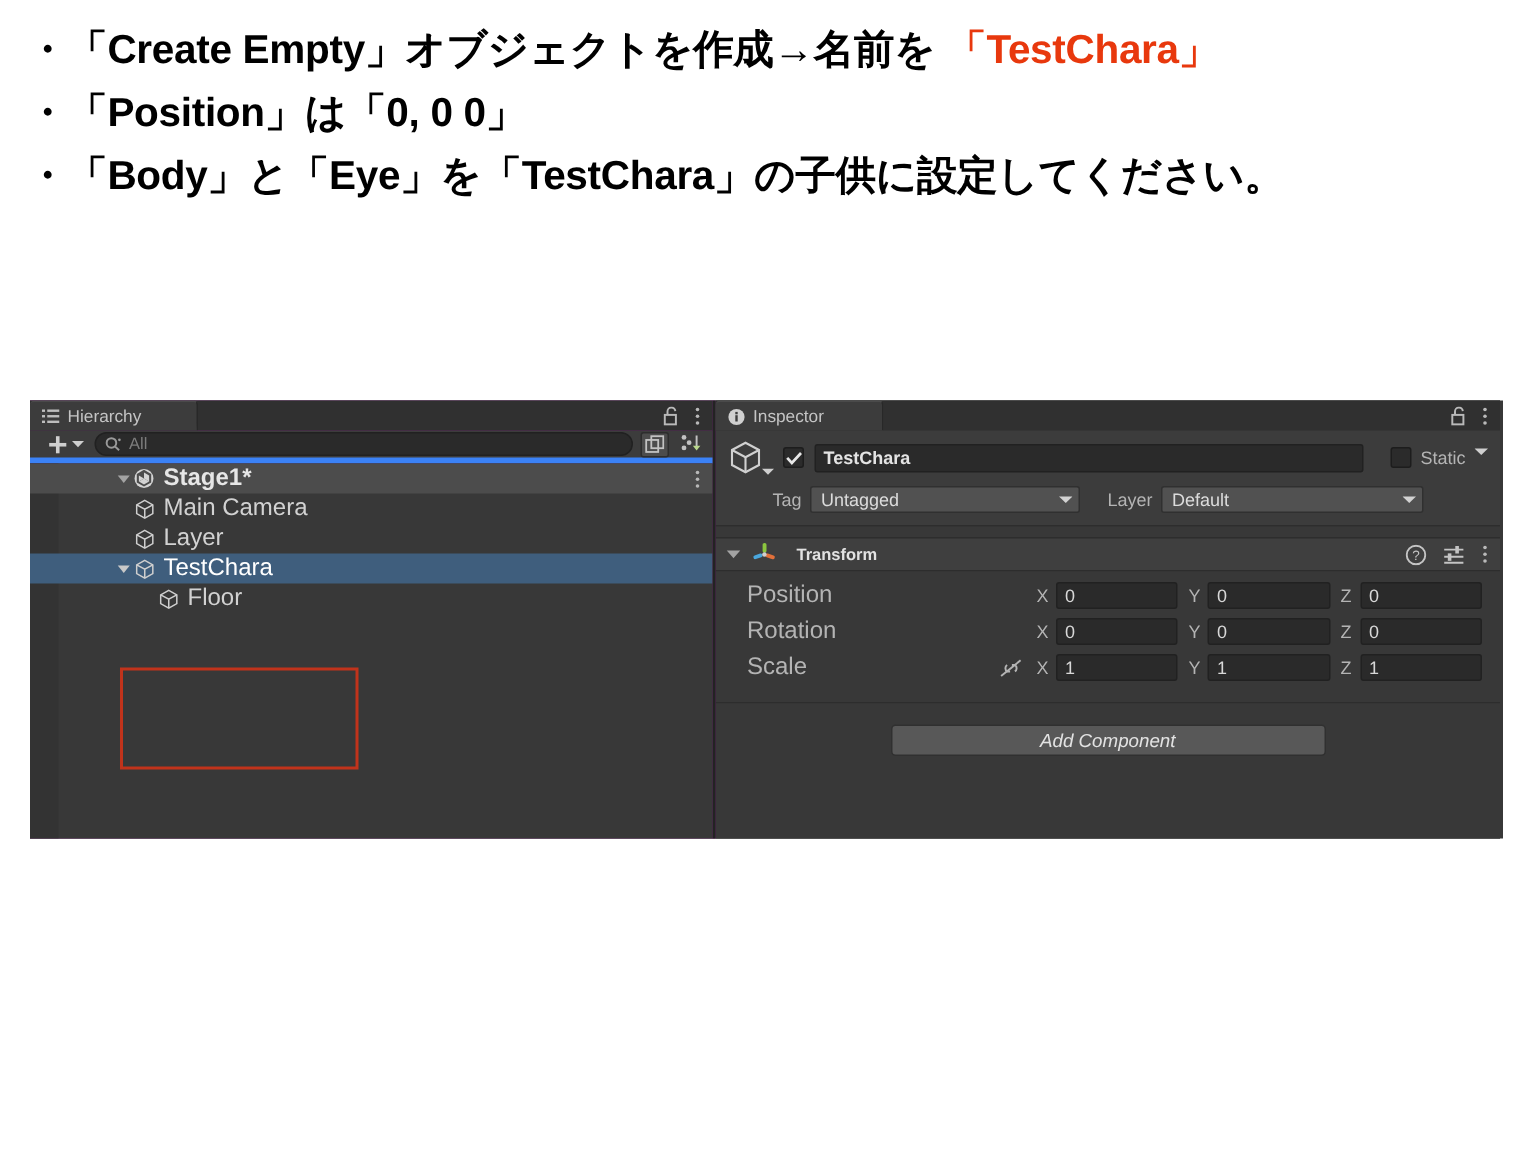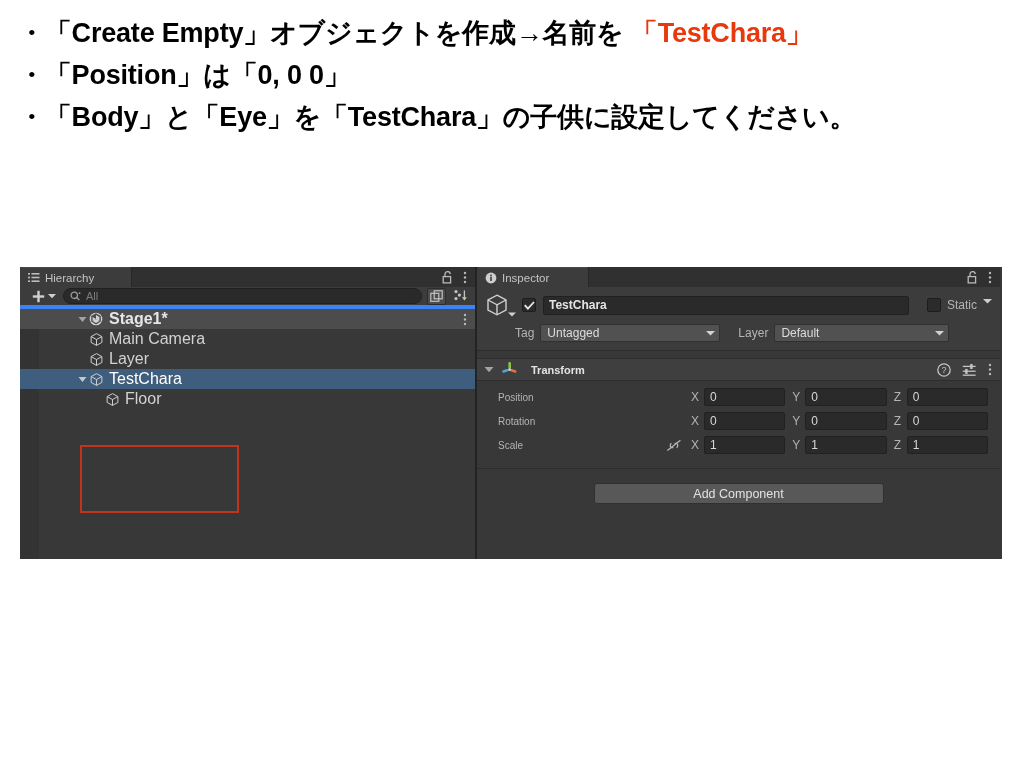--- a/index.html
+++ b/index.html
@@ -182,42 +182,42 @@
     border-top: 1px solid #2d2d2d; border-bottom: 1px solid #2d2d2d;
     display: flex; align-items: center; gap: 7px;
     padding: 0 8px 0 7px;
     margin-top: 7px;
   }
   .comp-title { color: #e2e2e2; font-size: 11px; font-weight: bold; padding-left: 6px; }
   .comp-head-right { margin-left: auto; display: flex; align-items: center; gap: 11px; }
 
   .comp-body { padding: 6px 8px 9px 8px; background: #383838; }
   .vrow { display: flex; align-items: center; height: 20px; margin-bottom: 4px; }
-  .vrow .vlabel { width: 175px; color: #b4b4b4; font-size: 10px; padding-left: 13px; }
+  .vrow .vlabel { width: 175px; color: #b4b4b4; font-size: 16px; padding-left: 13px; }
   .vrow .linkicon { width: 28px; display: flex; justify-content: center; }
   .axis { display: flex; align-items: center; flex: 1; }
   .axis .ax { width: 16px; color: #b4b4b4; font-size: 12px; text-align: left; padding-left: 3px; }
   .axis .num {
     flex: 1; height: 18px; background: #2a2a2a;
     border: 1px solid #212121; border-radius: 2px;
     display: flex; align-items: center; padding: 0 5px;
     color: #d8d8d8; font-size: 12px;
     margin-right: 4px;
   }
   .insp-sep { border-top: 1px solid #2d2d2d; }
   .addcomp-wrap {
     flex: 1; display: flex; align-items: flex-start; justify-content: center;
     padding-top: 14px; background: #383838;
   }
   .addcomp {
     width: 290px; height: 21px;
     background: #585858; border: 1px solid #303030;
     border-radius: 3px;
     display: flex; align-items: center; justify-content: center;
-    color: #e2e2e2; font-size: 12.5px;
+    color: #e2e2e2; font-size: 12.5px; font-style: italic;
   }
   svg { display: block; }
 </style>
 </head>
 <body>
 
 <div id="root">
 
   <div class="slide-text" id="slide-text"><span class="slide-line"><span>・「Create Empty」オブジェクトを作成→名前を </span><span class="accent" style="color: rgb(232, 56, 13);">「TestChara」</span></span><span class="slide-line"><span>・「Position」は「0, 0 0」</span></span><span class="slide-line"><span>・「Body」と「Eye」を「TestChara」の子供に設定してください。</span></span></div>
 

